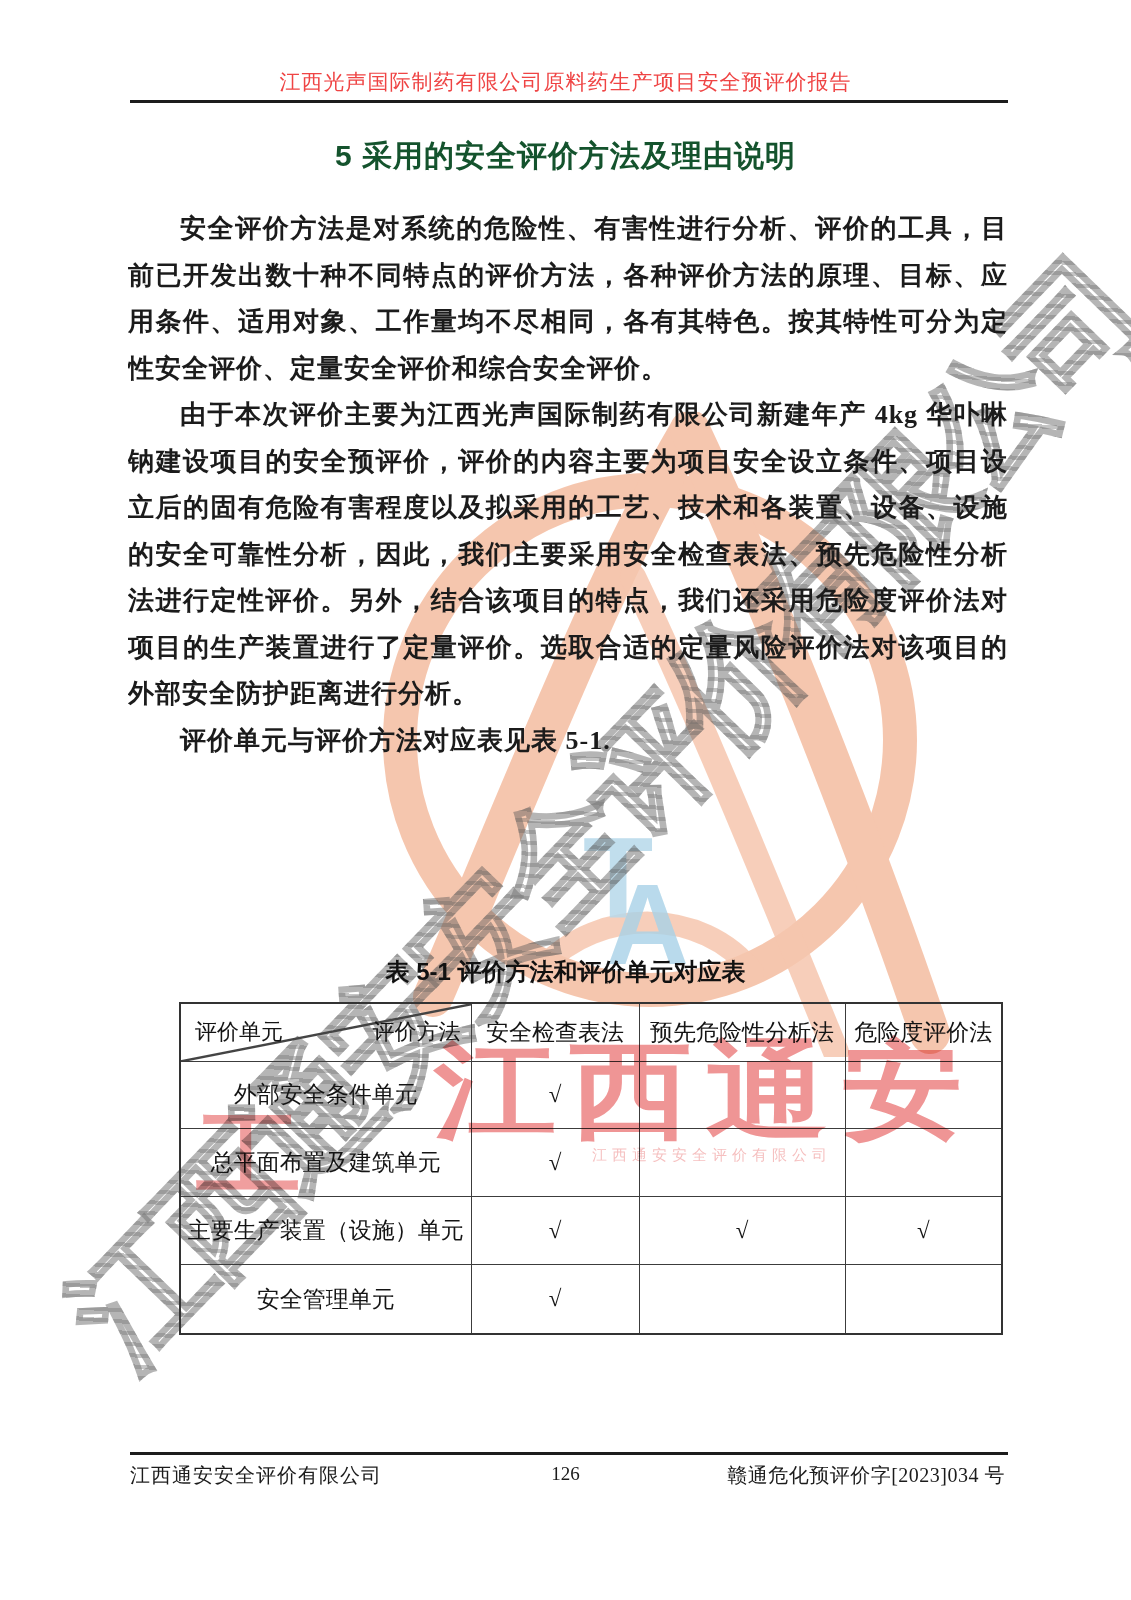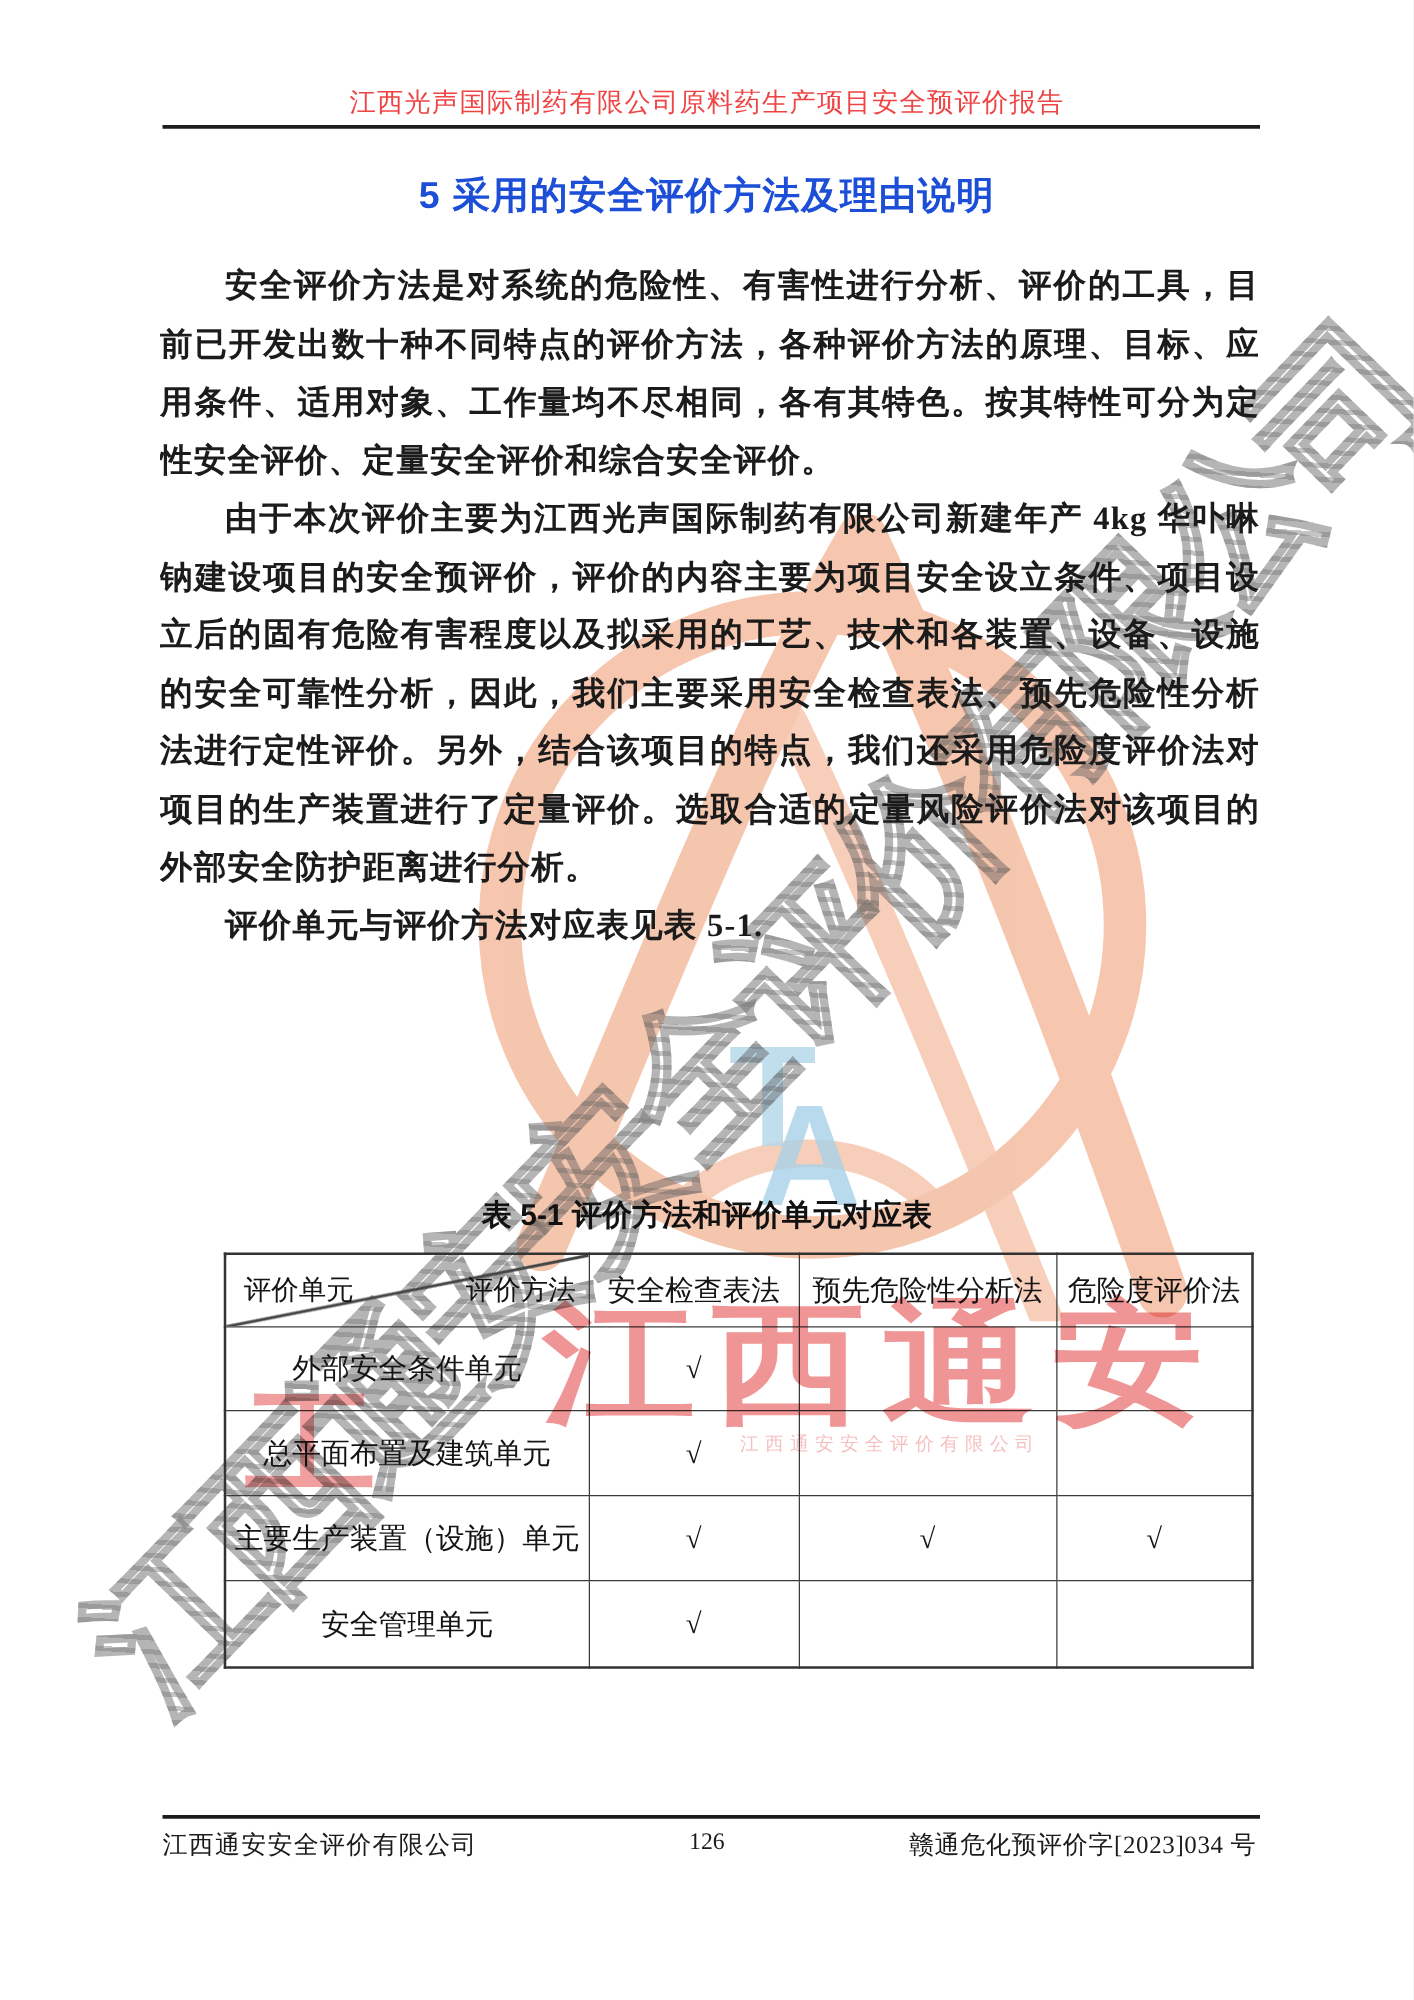--- a/index.html
+++ b/index.html
@@ -53,21 +53,21 @@
   .content{position:absolute;inset:0;z-index:1;}
   .running-head{
     position:absolute;top:68px;left:0;width:100%;
     text-align:center;font-size:21px;letter-spacing:1px;color:#ef4444;
   }
   .head-rule{position:absolute;top:100px;left:130px;width:878px;height:3px;background:#1c1c1c;}
   .chapter-title{
     position:absolute;top:136px;left:0;width:100%;margin:0;
     text-align:center;
     font-family:"Liberation Sans", sans-serif;
-    font-weight:700;font-size:30px;letter-spacing:1px;color:#1d4ed8;
+    font-weight:700;font-size:30px;letter-spacing:1px;color:#14532d;
   }
   .body-text{
     position:absolute;top:206px;left:128px;width:880px;height:752px;
     overflow:hidden;
     font-size:26px;line-height:46.5px;letter-spacing:1px;
     text-align:justify;
   }
   .body-text p{margin:0;text-indent:2em;font-weight:bold;}
   .table-title{
     position:absolute;top:956px;left:0;width:100%;

